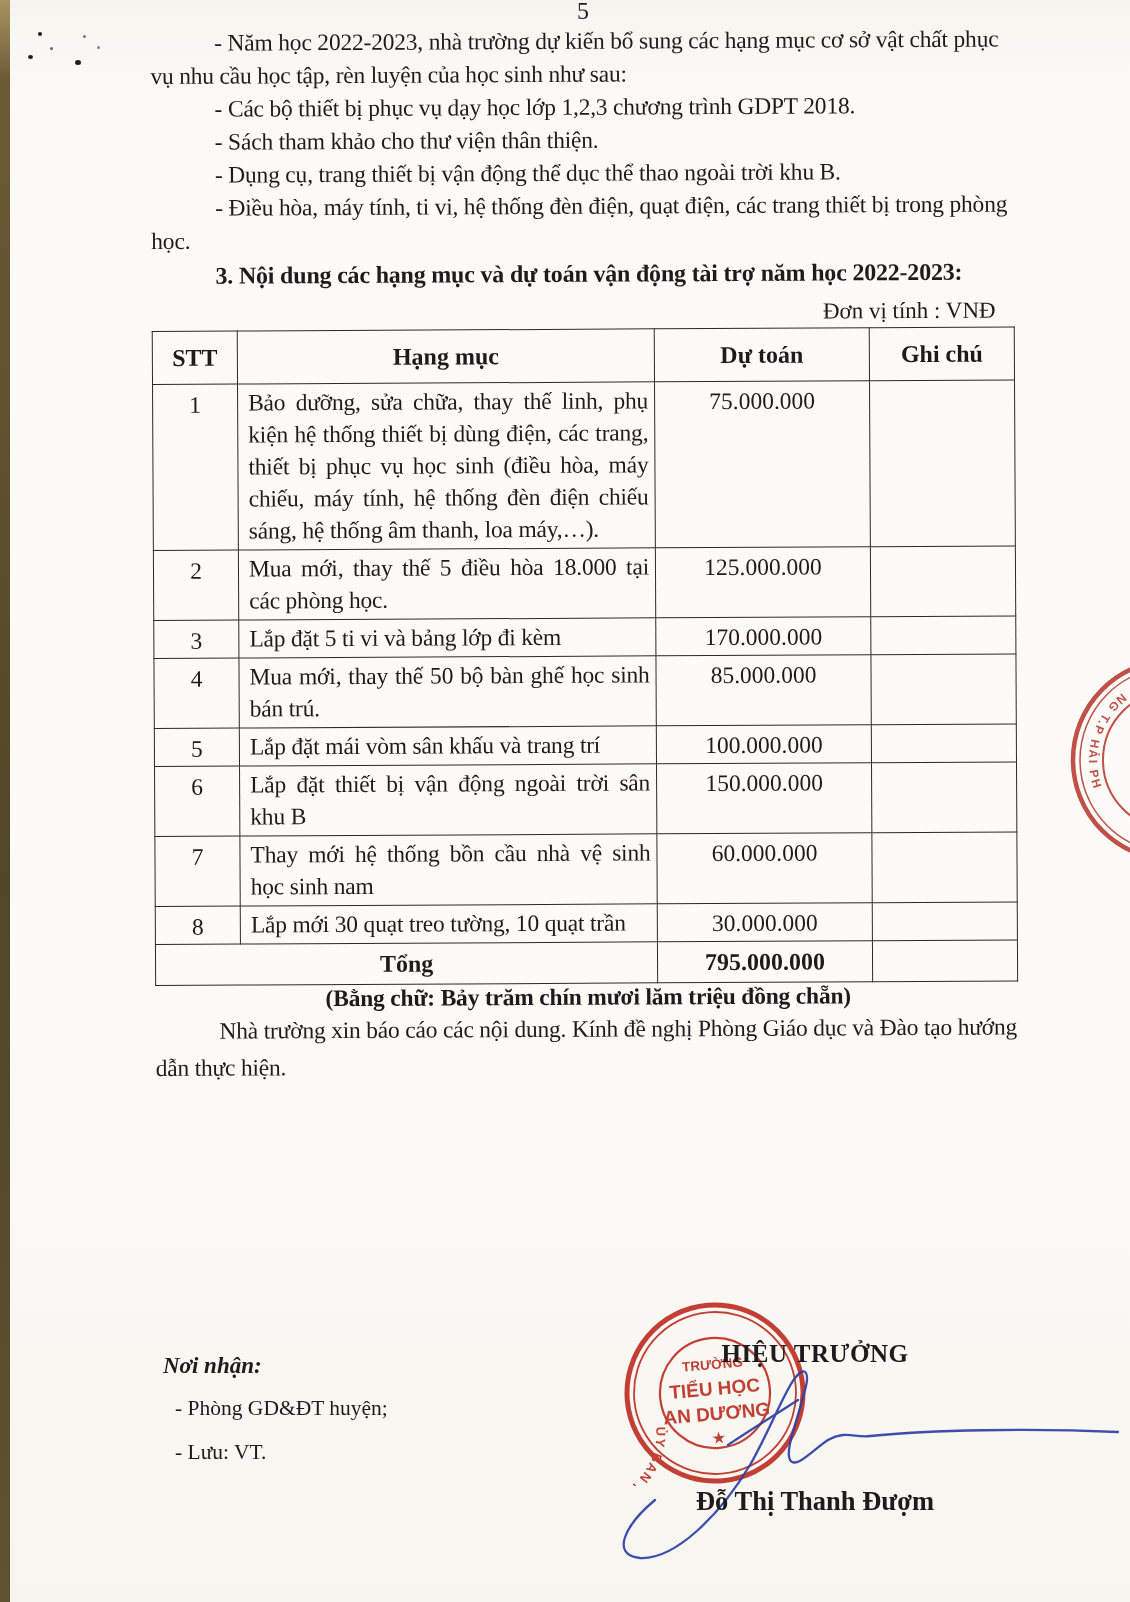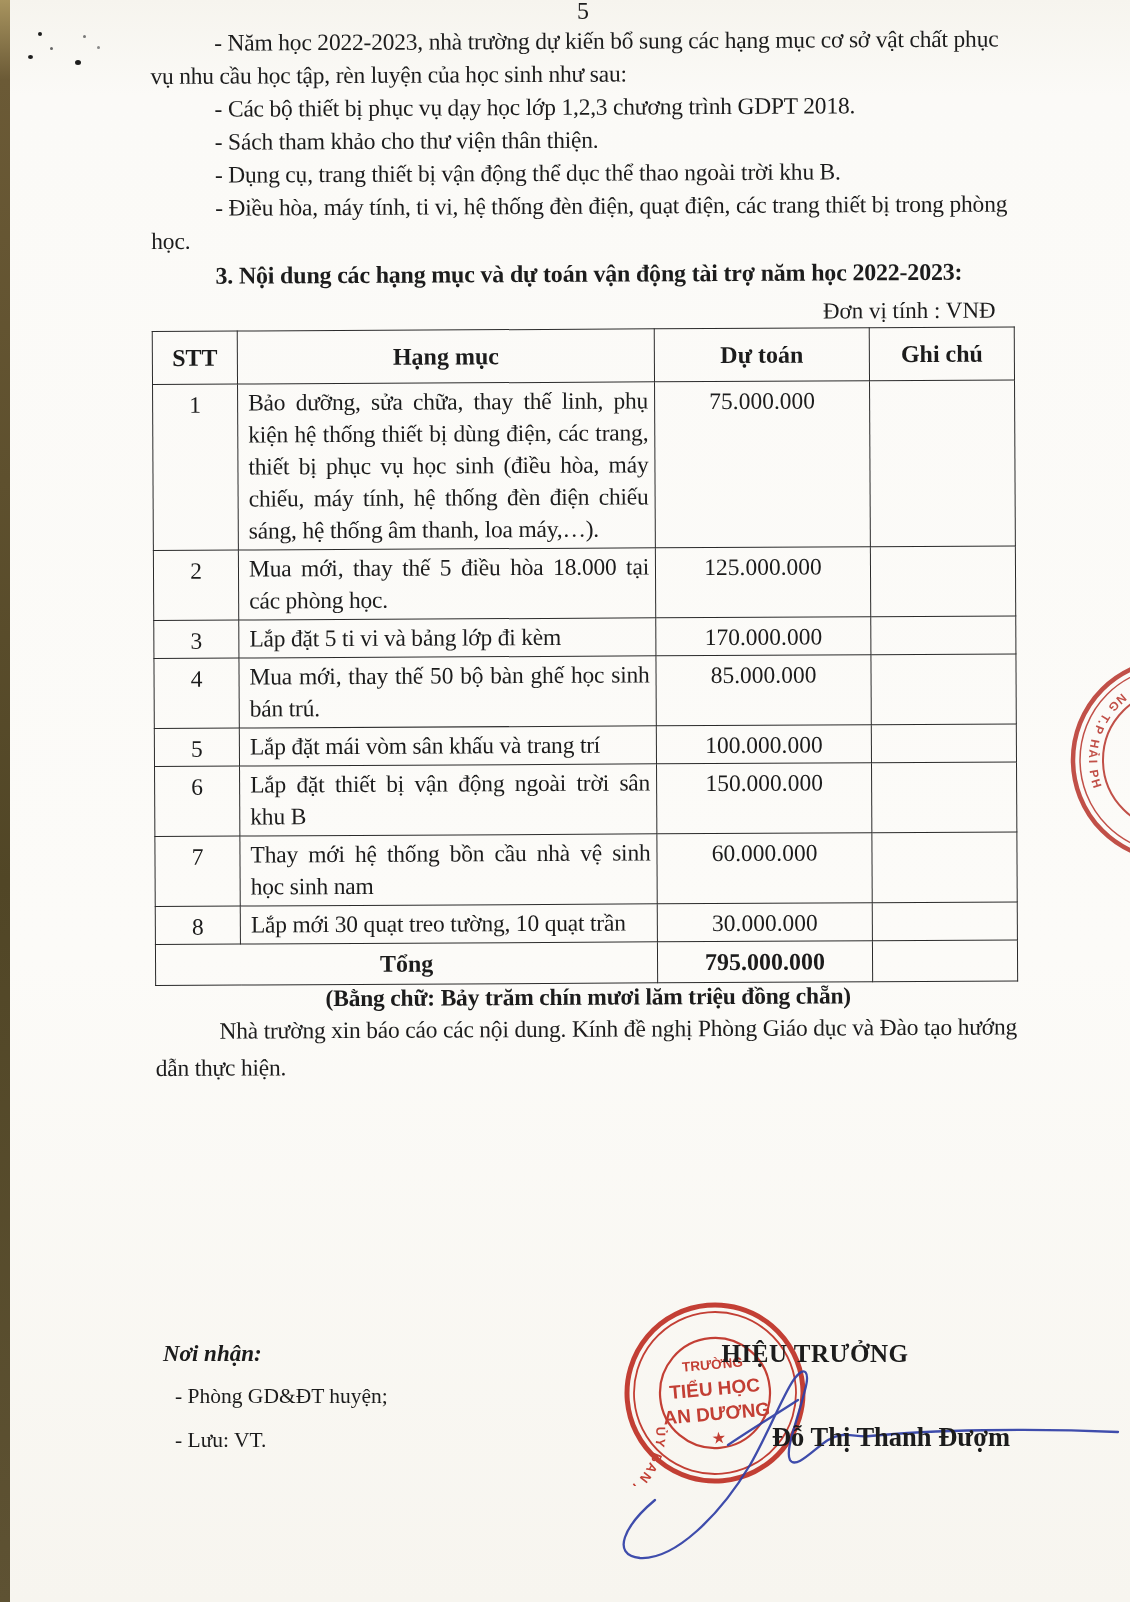--- a/index.html
+++ b/index.html
@@ -26,26 +26,26 @@
   td.item   { text-align:justify; vertical-align:top; font-size:23.5px; line-height:32px; padding:2px 6px 3px 10px; letter-spacing:-0.2px; }
   td.amount { text-align:center; vertical-align:top; font-size:23.5px; padding-top:3px; line-height:32px; }
   td.note   { }
   td.total-label { text-align:center; font-weight:bold; font-size:24px; height:38px; }
   td.total-value { text-align:center; font-weight:bold; font-size:24px; }
 
   .inwords { text-align:center; font-weight:bold; font-size:23.5px; margin-top:12px; letter-spacing:-0.2px; }
   .closing { margin-top:26px; line-height:37px; }
 
   .recipients { position:absolute; left:163px; top:1341px; font-size:21.5px; }
-  .recipients .label { font-weight:bold; font-style:italic; font-size:23px; margin:0 0 17px 0; }
+  .recipients .label { font-weight:bold; font-style:italic; font-size:23px; margin:12px 0 17px 0; }
   .recipients p { margin:0 0 19px 12px; }
 
   .sig-title { position:absolute; left:640px; top:1340px; width:350px; text-align:center;
                font-weight:bold; font-size:25px; letter-spacing:0.5px; }
-  .sig-name  { position:absolute; left:620px; top:1422px; width:390px; text-align:right;
+  .sig-name  { position:absolute; left:620px; top:1486px; width:390px; text-align:center;
                font-weight:bold; font-size:26.5px; }
 
   .stamp-svg { position:absolute; left:622px; top:1300px; mix-blend-mode:multiply; opacity:0.88; }
   .edge-stamp-svg { position:absolute; left:1008px; top:645px; mix-blend-mode:multiply; opacity:0.8; }
   .signature-svg { position:absolute; left:600px; top:1330px; }
 </style>
 </head>
 <body>
 
 <div class="page">

